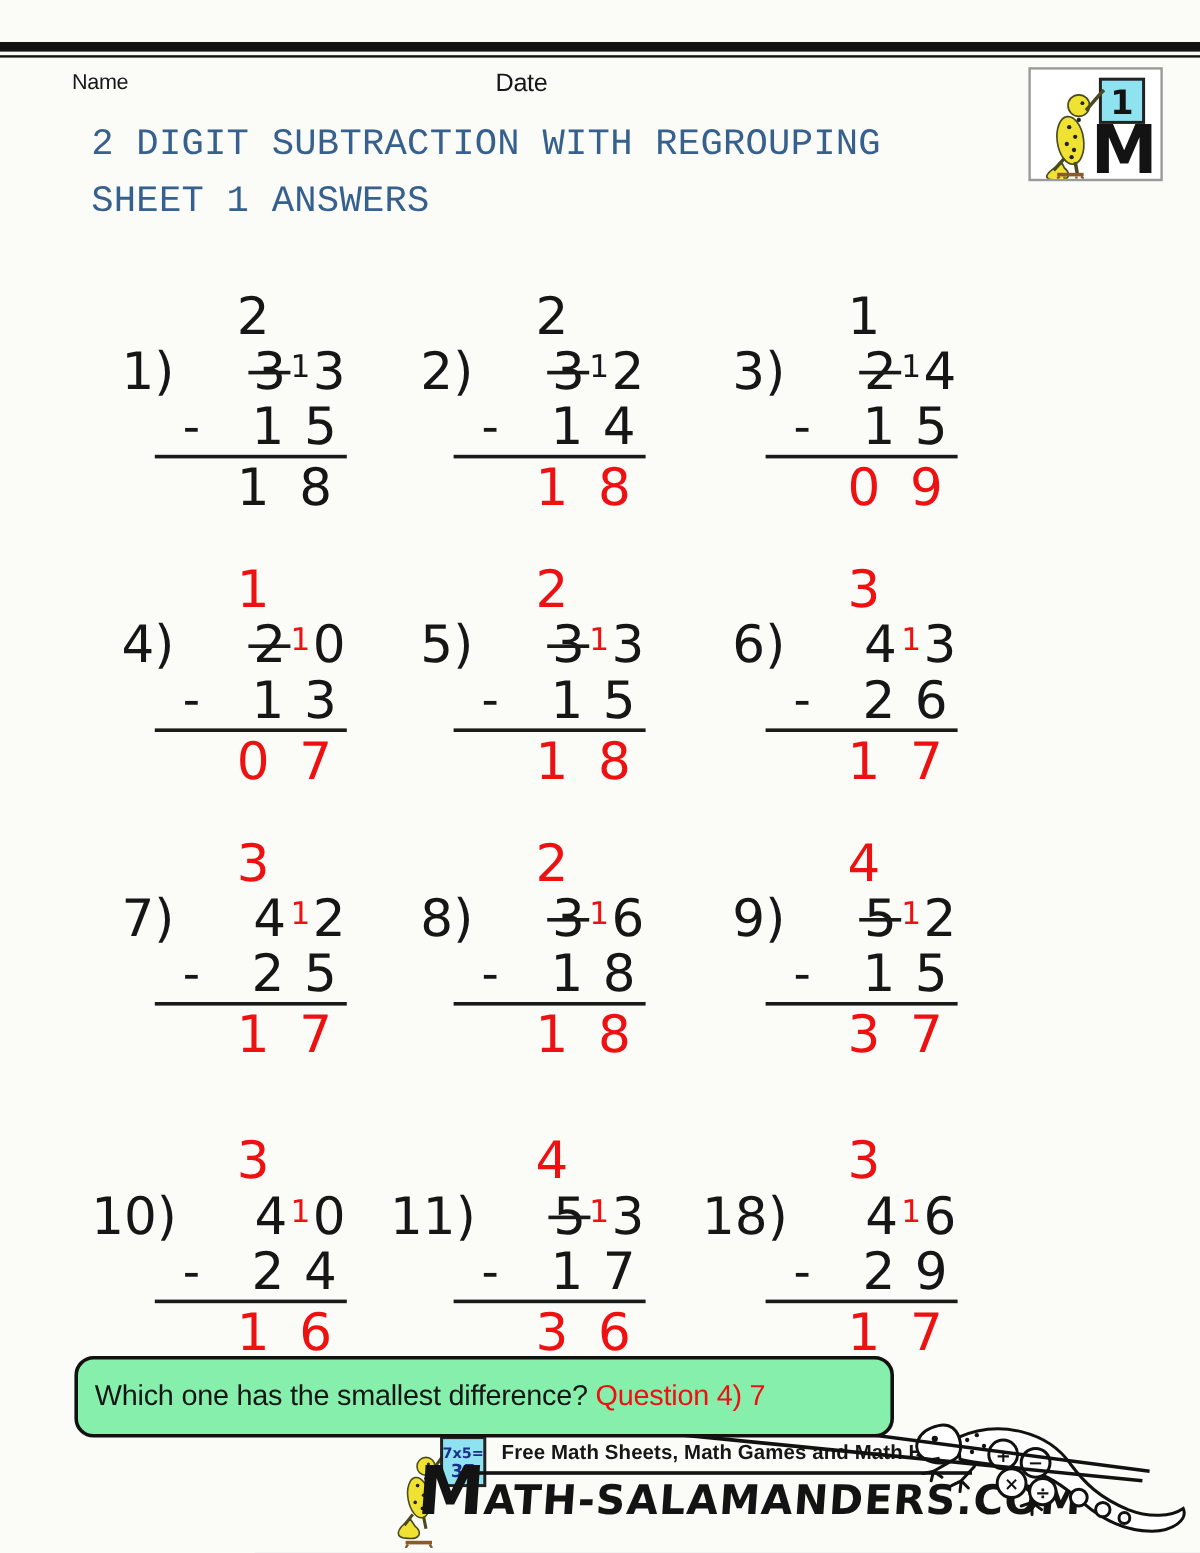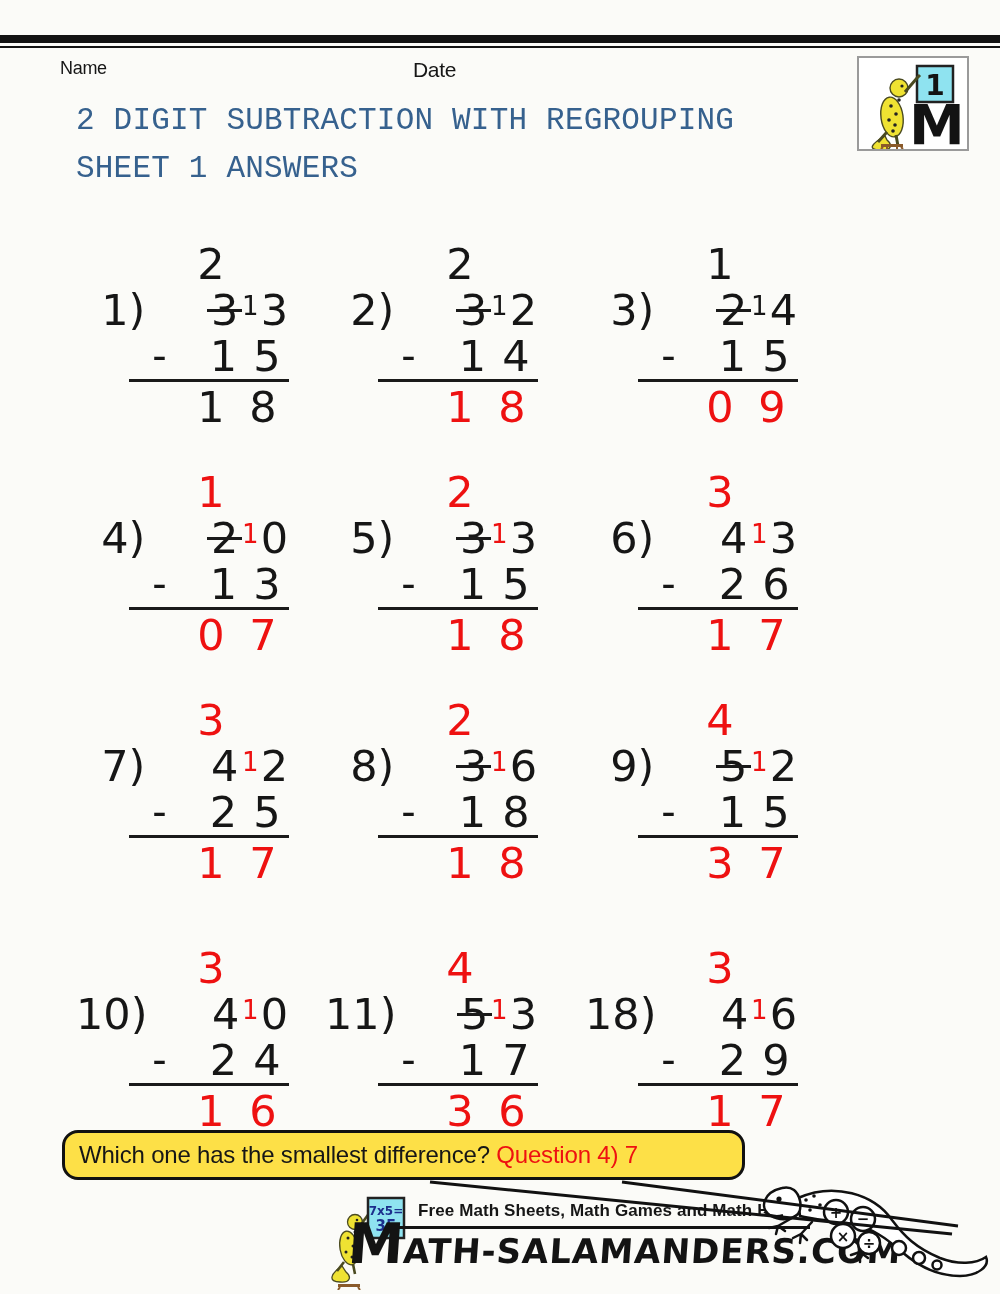--- a/index.html
+++ b/index.html
@@ -47,22 +47,22 @@
   .minus{padding-right:34px; font-size:40px;}
   .digit{display:inline-block; position:relative;}
   .struck::after{content:""; position:absolute; left:-4px; right:-4px; top:50%;
                  margin-top:-2px; height:3px; background:#1a1a1a;}
   .sup{font-family:"DejaVu Sans", sans-serif; font-size:26px; line-height:26px;
        position:relative; top:-13px; margin-right:2px;}
   .ansline{height:3px; background:#1a1a1a; margin:1px 0 1px 53px; width:160px;}
   .red{color:var(--red,#ee1111);}
 
   
-  .bubble{position:absolute; left:62px; top:1130px; width:683px; height:50px;
-    background:#fde047; border:3px solid #111; border-radius:16px; box-sizing:border-box;
+  .bubble{position:absolute; left:62px; top:1130px; width:683px; height:68px;
+    background:#86efac; border:3px solid #111; border-radius:16px; box-sizing:border-box;
     display:flex; align-items:center; padding-left:14px; z-index:3;
     font-size:24px; letter-spacing:-0.2px; white-space:pre;}
   .bubble .q-red{color:var(--red,#ee1111);text-align:center;}
   .tail-svg{position:absolute; left:340px; top:1176px; z-index:2;}
 
   
   .footer-icon{position:absolute; left:328px; top:1196px;}
   .footer-tagline{position:absolute; left:418px; top:1201px; font-size:17px; font-weight:bold; letter-spacing:0.1px;}
   .footer-rule{position:absolute; left:396px; top:1226px; width:414px; height:3px; background:#131313;}
   .wordmark{position:absolute; left:348px; top:1216px; display:flex; align-items:baseline;

